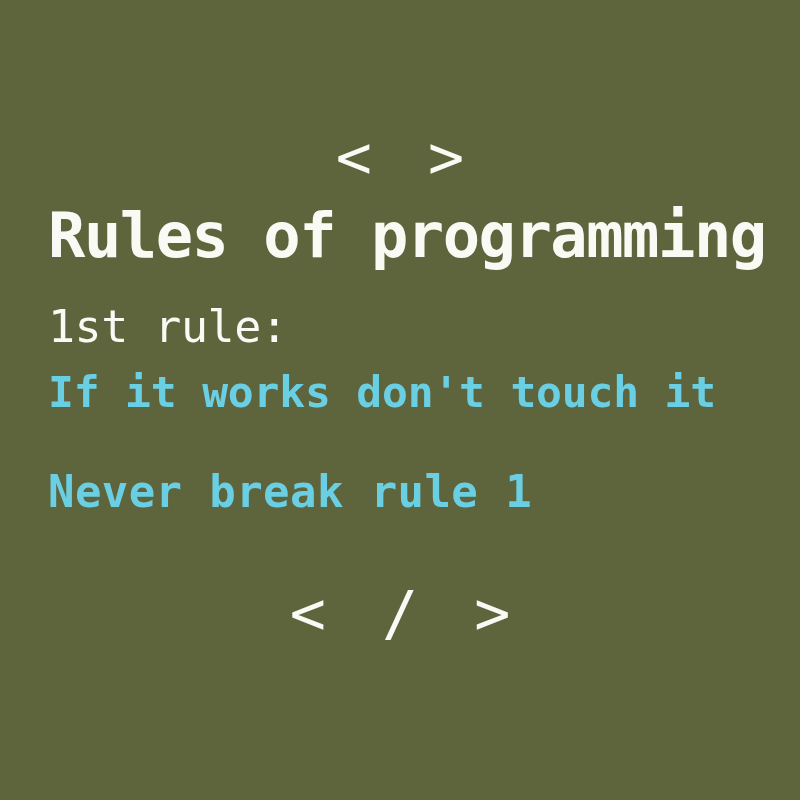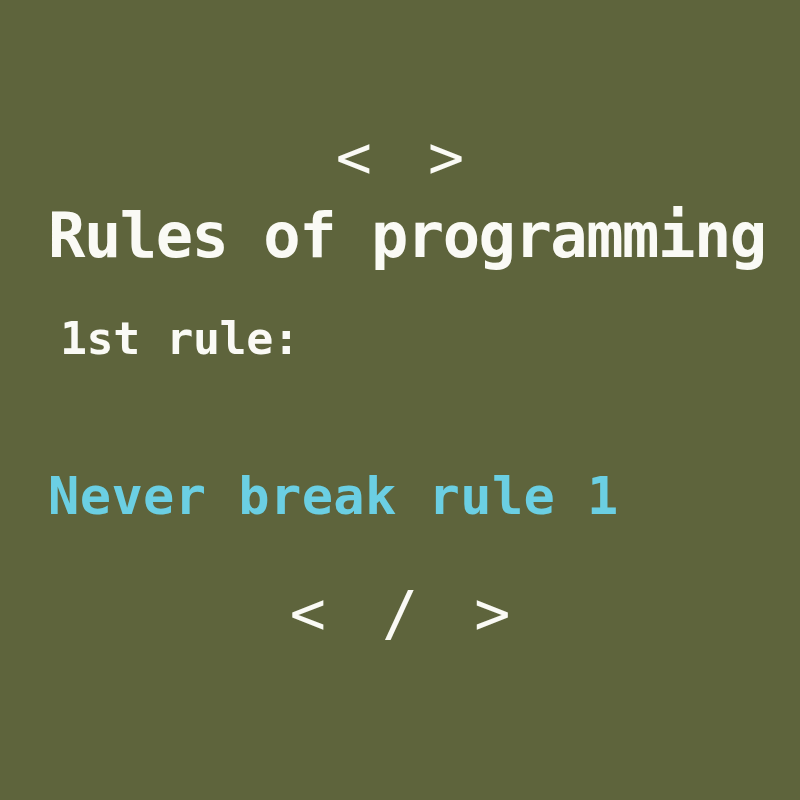--- a/index.html
+++ b/index.html
@@ -71,59 +71,60 @@
     width: 740px;
   }
 
   #rule-block-1 { top: 300px; }
   #rule-block-2 { top: 452px; }
 
   .rule-label {
     color: #FAFAF5;
     font-family: "DejaVu Sans Mono", "Liberation Mono", monospace;
     font-size: 45px;
-    font-weight: 700;
+    font-weight: 400;
     line-height: 1.18;
     letter-spacing: -0.5px;
     white-space: nowrap;
-    margin: 12px;
+    margin: 0;
   }
 
   .rule-text {
     color: #6BCFE3;
     font-family: "DejaVu Sans Mono", "Liberation Mono", monospace;
     font-size: 44px;
     font-weight: 700;
     line-height: 1.18;
     letter-spacing: -0.6px;
     white-space: nowrap;
     margin: 14px 0 0 0;
   }
 
   #rule-text-1 {
     font-size: 43px;
     letter-spacing: -0.2px;
   }
 
   #rule-text-2 {
-    font-size: 52px;
+    font-size: 44px;
     letter-spacing: 0.4px;
   }
 </style>
 </head>
 <body>
 
 <div id="poster">
 
   <div class="bracket" id="bracket-open">&lt; &gt;</div>
 
   <div id="title">Rules of programming</div>
 
   <div class="rule-block" id="rule-block-1">
     <div class="rule-label">1st rule:</div>
+    <div class="rule-text" id="rule-text-1">If it works don't touch it</div>
   </div>
 
   <div class="rule-block" id="rule-block-2">
     <div class="rule-text" id="rule-text-2">Never break rule 1</div>
   </div>
 
   <div class="bracket" id="bracket-close">&lt; / &gt;</div>
 
 </div>
 

